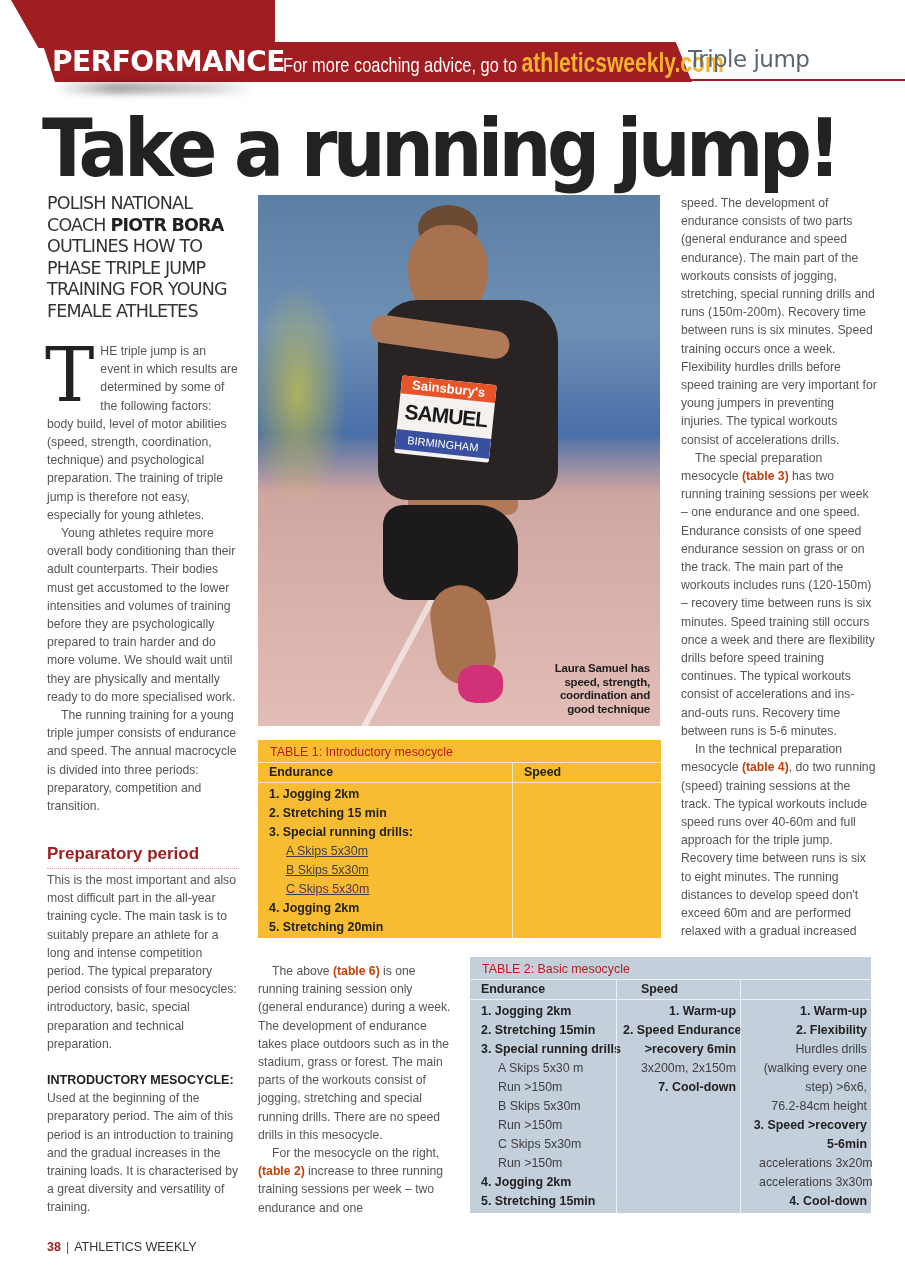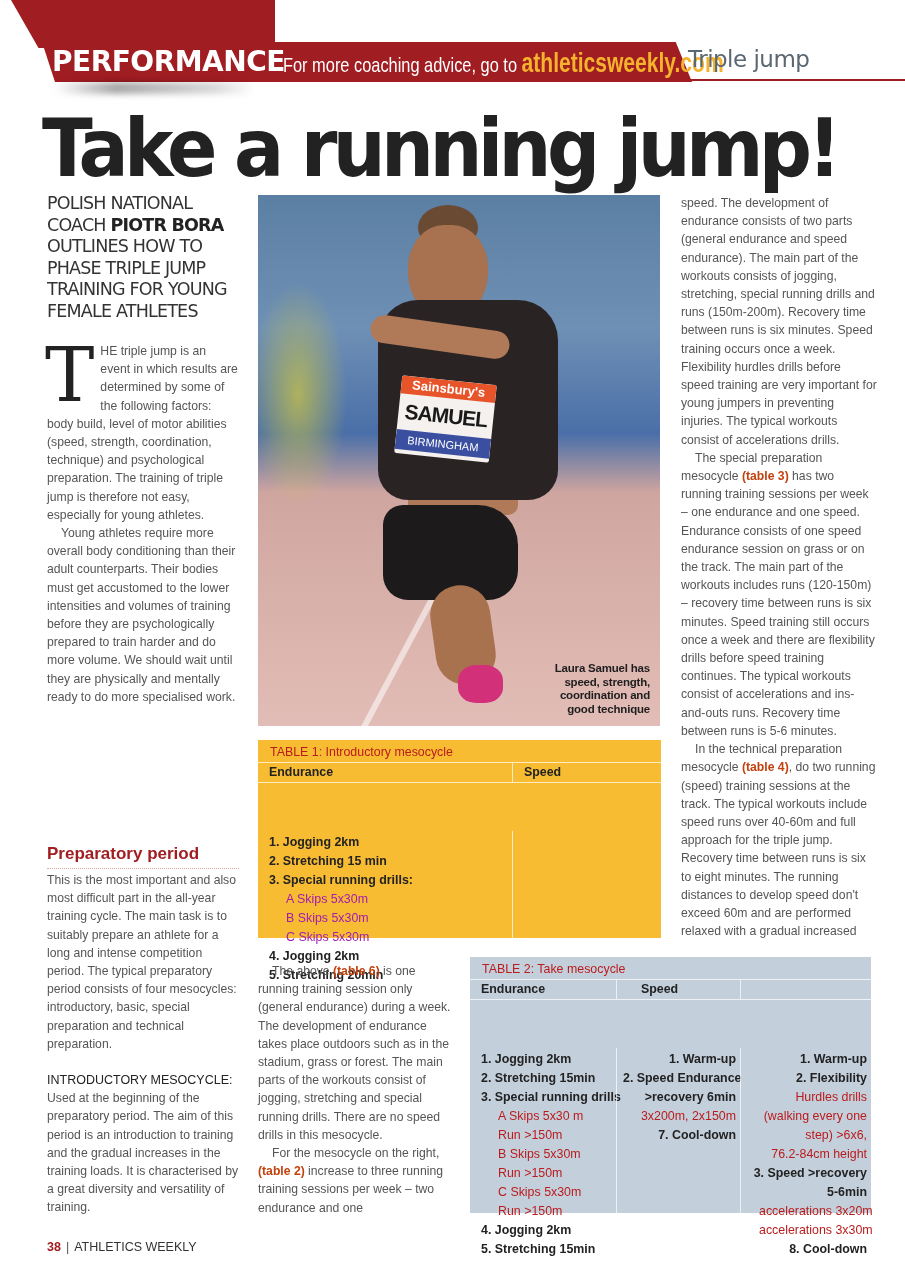--- a/index.html
+++ b/index.html
@@ -67,21 +67,21 @@
   .dropcap {
     float: left; font-family: "DejaVu Serif", serif; font-size: 74px; line-height: 62px;
     color: #222; margin: 2px 6px 0 -2px; height: 64px;
   }
 
   .subhead {
     position: absolute; left: 47px; top: 844px; width: 192px;
     font-size: 17px; color: #a01d22; padding-bottom: 4px;
     border-bottom: 1px dotted #d9a3a5;
   }
-  .caps-head { font-weight: normal; color: #222; text-indent: 0; font-size: 12.5px; }
+  .caps-head { font-weight: bold; color: #222; text-indent: 0; font-size: 12.5px; }
 
   .footer {
     position: absolute; left: 47px; top: 1240px; font-size: 12.5px; color: #333;
   }
   .footer .num { color: #a01d22; font-weight: bold; }
   .footer .sep { color: #555; margin: 0 5px; }
 
   
   .photo {
     position: absolute; left: 258px; top: 195px; width: 402px; height: 531px; overflow: hidden;
@@ -136,40 +136,40 @@
     font-size: 11.5px; line-height: 13.5px; color: #1e1e1e; font-weight: bold;
     font-family: "Liberation Sans", sans-serif; letter-spacing: -0.2px;
   }
 
   
   .tbl { position: absolute; font-size: 12.4px; line-height: 19px; }
   .tbl .title { font-weight: normal; color: #b91c1c; padding: 3px 4px 1px 12px; height: 22px; }
   .tbl .hdr { display: flex; border-top: 1px solid rgba(255,255,255,0.7); border-bottom: 1px solid rgba(255,255,255,0.7); }
   .tbl .hdr div { font-weight: bold; color: #222; padding: 0 11px; height: 19px; }
   .tbl .body { display: flex; }
-  .tbl .c { padding: 2px 11px 3px 11px; margin-top: 48px; }
+  .tbl .c { padding: 2px 11px 3px 11px; }
   .tbl .c + .c, .tbl .hdr div + div { border-left: 1px solid rgba(255,255,255,0.7); }
   .tbl .item { font-weight: bold; color: #222; white-space: nowrap; }
   .tbl .sub { color: #7a7a7a; padding-left: 17px; white-space: nowrap; font-weight: normal; }
 
   .t1 { left: 258px; top: 740px; width: 403px; height: 198px; background: #f8bc33; }
-  .t1 .sub { color: #a21caf; }
+  .t1 .sub { color: #404040; text-decoration: underline; }
   .t1 .c1, .t1 .h1 { width: 254px; }
   .t1 .c2, .t1 .h2 { width: 149px; }
   .t1 .body { height: 155px; }
 
   .t2 { left: 470px; top: 957px; width: 401px; height: 256px; background: #c4cfdc; }
   .t2 .c1, .t2 .h1 { width: 146px; }
   .t2 .c2, .t2 .h2 { width: 124px; }
   .t2 .c3, .t2 .h3 { width: 131px; }
   .t2 .c { padding-left: 11px; padding-right: 4px; }
   .t2 .c2, .t2 .c3 { padding-left: 6px; text-align: right; }
   .t2 .hdr div.h2 { padding-left: 24px; }
   .t2 .body { height: 214px; }
-  .t2 .sub { color: #b91c1c; }
+  .t2 .sub { color: #404040; }
   .t2 .c2 .sub, .t2 .c3 .sub { padding-left: 12px; }
 </style>
 </head>
 <body>
 
 <div class="banner-top"></div>
 <div class="banner-bar"></div>
 <div class="banner-shadow"></div>
 <div class="banner-line"></div>
 <div class="banner-section">PERFORMANCE</div>
@@ -177,20 +177,21 @@
 <div class="banner-topic">Triple jump</div>
 
 <h1 class="headline">Take a running jump!</h1>
 
 <div class="standfirst"><span>POLISH NATIONAL COACH </span><b>PIOTR BORA</b><span> OUTLINES HOW TO PHASE TRIPLE JUMP TRAINING FOR YOUNG FEMALE ATHLETES</span></div>
 
 <div class="col dropcap-wrap">
   <span class="dropcap">T</span>
   <p class="noindent">HE triple jump is an event in which results are determined by some of the following factors: body build, level of motor abilities (speed, strength, coordination, technique) and psychological preparation. The training of triple jump is therefore not easy, especially for young athletes.</p>
   <p>Young athletes require more overall body conditioning than their adult counterparts. Their bodies must get accustomed to the lower intensities and volumes of training before they are psychologically prepared to train harder and do more volume. We should wait until they are physically and mentally ready to do more specialised work.</p>
+  <p>The running training for a young triple jumper consists of endurance and speed. The annual macrocycle is divided into three periods: preparatory, competition and transition.</p>
 </div>
 
 <h2 class="subhead">Preparatory period</h2>
 
 <div class="col" style="left:47px; top:871px; width:195px;">
   <p class="noindent">This is the most important and also most difficult part in the all-year training cycle. The main task is to suitably prepare an athlete for a long and intense competition period. The typical preparatory period consists of four mesocycles: introductory, basic, special preparation and technical preparation.</p>
   <p class="noindent caps-head" style="margin-top:18px;">INTRODUCTORY MESOCYCLE:</p>
   <p class="noindent">Used at the beginning of the preparatory period. The aim of this period is an introduction to training and the gradual increases in the training loads. It is characterised by a great diversity and versatility of training.</p>
 </div>
 
@@ -242,21 +243,21 @@
   <p><span>For the mesocycle on the right, </span><b>(table 2)</b><span> increase to three running training sessions per week – two endurance and one</span></p>
 </div>
 
 <div class="col" style="left:681px; top:194px; width:196px;">
   <p class="noindent">speed. The development of endurance consists of two parts (general endurance and speed endurance). The main part of the workouts consists of jogging, stretching, special running drills and runs (150m-200m). Recovery time between runs is six minutes. Speed training occurs once a week. Flexibility hurdles drills before speed training are very important for young jumpers in preventing injuries. The typical workouts consist of accelerations drills.</p>
   <p><span>The special preparation mesocycle </span><b>(table 3)</b><span> has two running training sessions per week – one endurance and one speed. Endurance consists of one speed endurance session on grass or on the track. The main part of the workouts includes runs (120-150m) – recovery time between runs is six minutes. Speed training still occurs once a week and there are flexibility drills before speed training continues. The typical workouts consist of accelerations and ins-and-outs runs. Recovery time between runs is 5-6 minutes.</span></p>
   <p><span>In the technical preparation mesocycle </span><b>(table 4)</b><span>, do two running (speed) training sessions at the track. The typical workouts include speed runs over 40-60m and full approach for the triple jump. Recovery time between runs is six to eight minutes. The running distances to develop speed don't exceed 60m and are performed relaxed with a gradual increased</span></p>
 </div>
 
 <div class="tbl t2">
-  <div class="title">TABLE 2: Take mesocycle</div>
+  <div class="title">TABLE 2: Basic mesocycle</div>
   <div class="hdr">
     <div class="h1">Endurance</div>
     <div class="h2">Speed</div>
     <div class="h3"></div>
   </div>
   <div class="body">
     <div class="c c1">
         <div class="item">1.  Jogging 2km</div>
         <div class="item">2.  Stretching 15min</div>
         <div class="item">3.  Special running drills</div>
@@ -280,16 +281,16 @@
         <div class="item">1. Warm-up</div>
         <div class="item">2. Flexibility</div>
         <div class="sub">Hurdles drills</div>
         <div class="sub">(walking every one</div>
         <div class="sub">step) &gt;6x6,</div>
         <div class="sub">76.2-84cm height</div>
         <div class="item">3. Speed &gt;recovery</div>
         <div class="item" style="padding-left: 12px;">5-6min</div>
         <div class="sub">accelerations 3x20m</div>
         <div class="sub">accelerations 3x30m</div>
-        <div class="item">8. Cool-down</div>
+        <div class="item">4. Cool-down</div>
       </div>
   </div>
 </div>
 
 </body></html>

